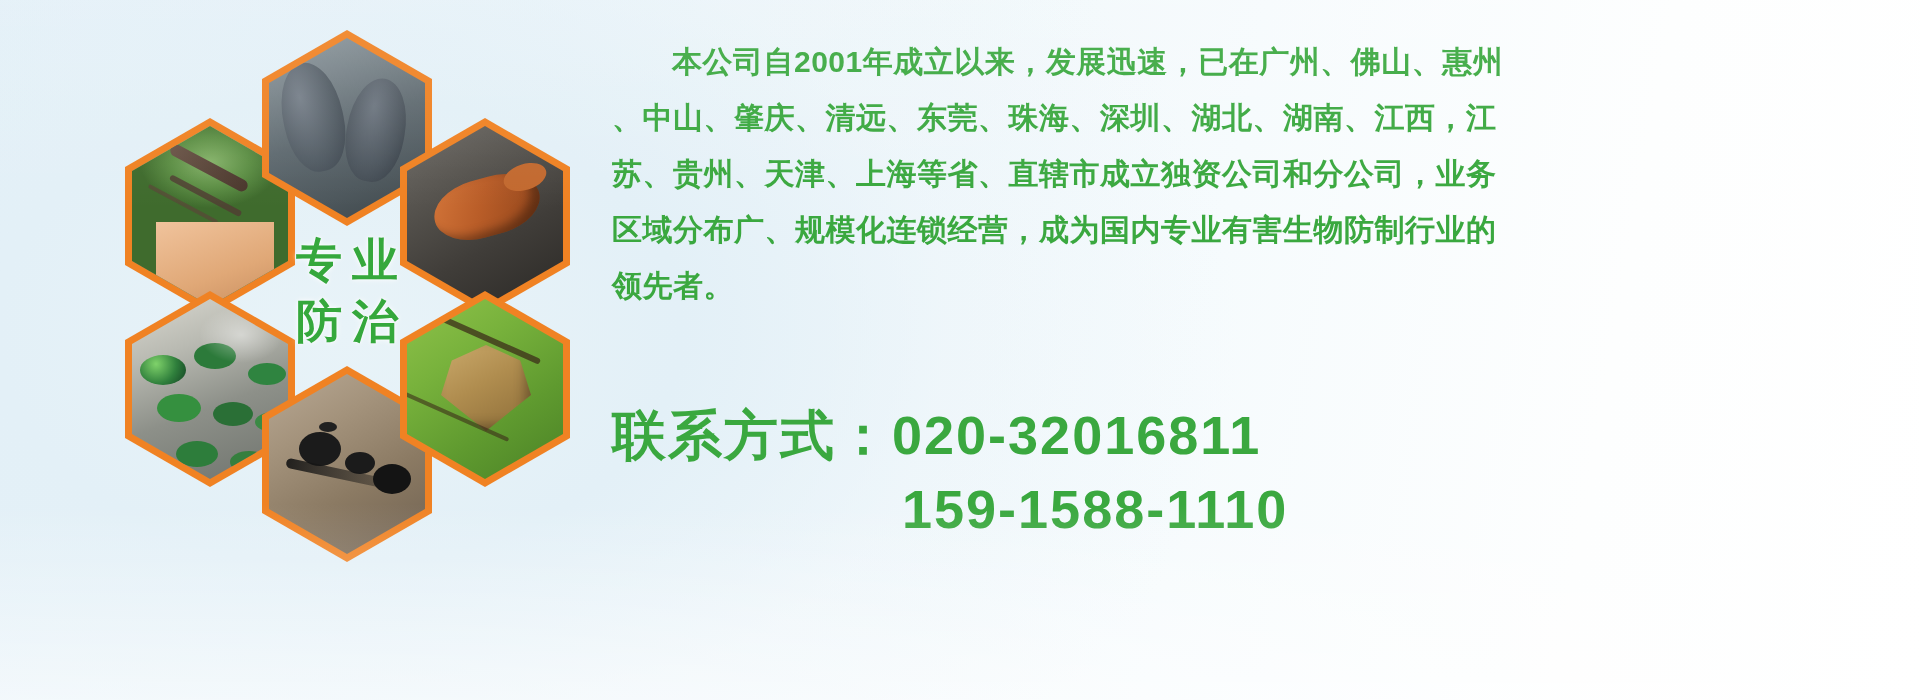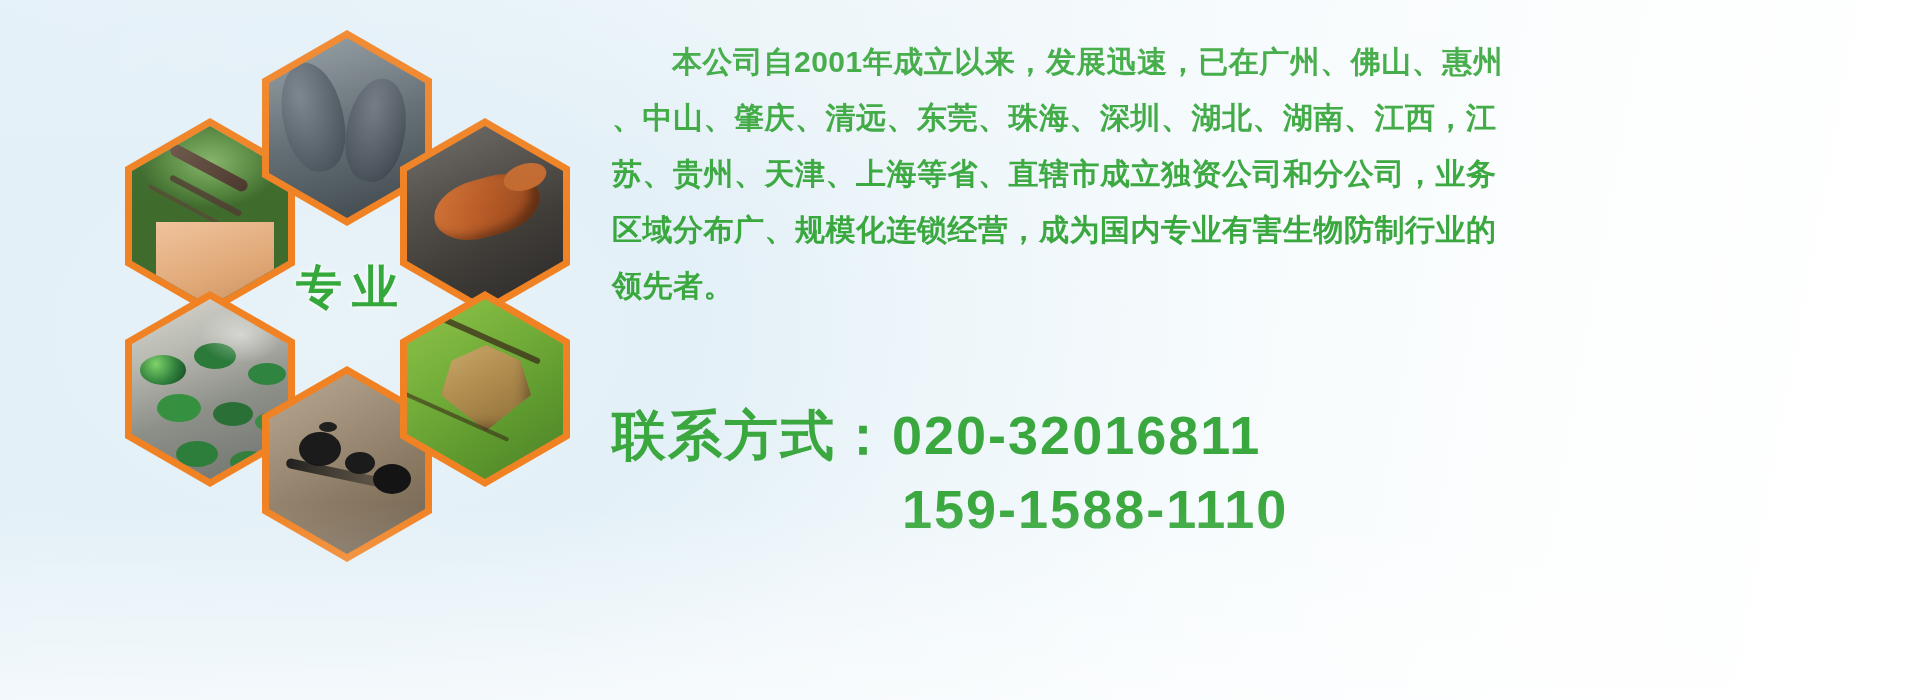--- a/index.html
+++ b/index.html
@@ -130,21 +130,21 @@
   .art.stink:after{
     content:"";position:absolute;left:20px;top:36px;width:118px;height:6px;
     background:rgba(60,45,25,.75);transform:rotate(24deg);border-radius:4px;
     box-shadow:4px 84px 0 -1px rgba(60,45,25,.6);
   }
 
   
   .hive-label{
     position:absolute;left:172px;top:198px;width:160px;height:170px;
     display:flex;flex-direction:column;align-items:center;justify-content:center;
-    z-index:5;pointer-events:none;font-family:Liberation Mono, monospace;
+    z-index:5;pointer-events:none;
   }
   .hive-label span{
     font-size:46px;font-weight:bold;color:#35a83c;letter-spacing:10px;
     line-height:1.32;text-indent:10px;
     text-shadow:0 0 3px rgba(255,255,255,.9),0 0 6px rgba(255,255,255,.8);
   }
 
   
   .content{position:absolute;left:612px;top:34px;width:1280px;}
   .para{
@@ -201,20 +201,21 @@
     </div>
 
     <div class="hex h-stink">
       <div class="inner">
         <div class="art stink"></div>
       </div>
     </div>
 
     <div class="hive-label">
       <span>专业</span>
+      <span>防治</span>
     </div>
   </div>
 
   <div class="content">
     <div class="para">
       <p class="indent">本公司自2001年成立以来，发展迅速，已在广州、佛山、惠州</p>
       <p>、中山、肇庆、清远、东莞、珠海、深圳、湖北、湖南、江西，江</p>
       <p>苏、贵州、天津、上海等省、直辖市成立独资公司和分公司，业务</p>
       <p>区域分布广、规模化连锁经营，成为国内专业有害生物防制行业的</p>
       <p>领先者。</p>

